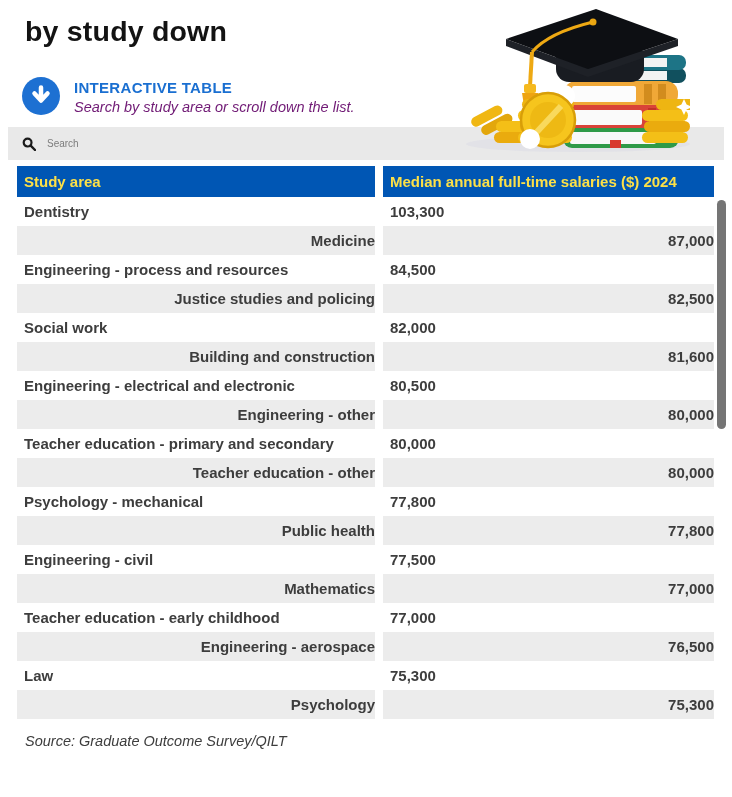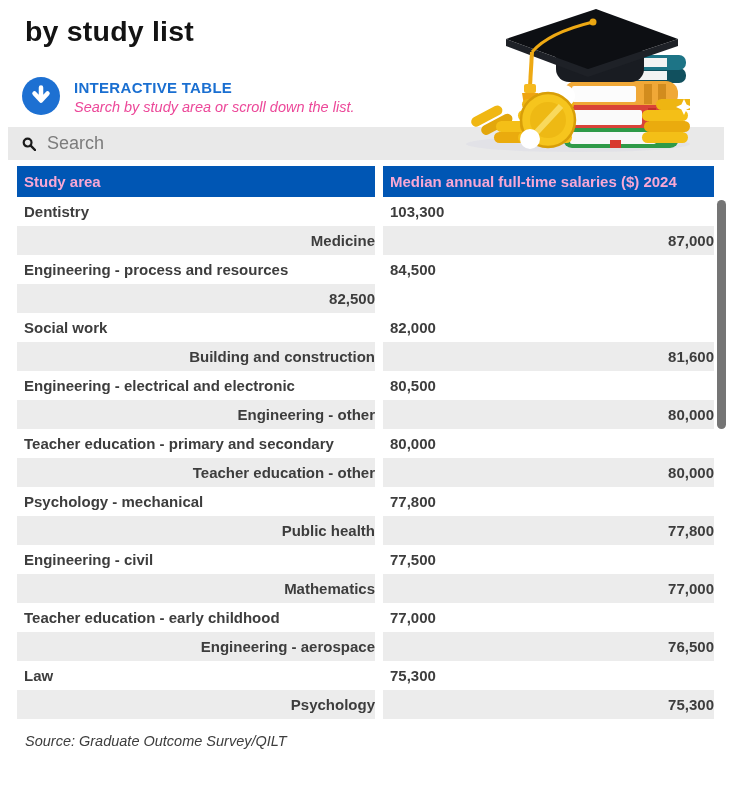--- a/index.html
+++ b/index.html
@@ -16,49 +16,49 @@
 
   .title{margin:0;padding:14px 0 0 25px;font-size:28.5px;line-height:34px;font-weight:700;
          color:#131313;letter-spacing:.2px;}
 
   .illustration{position:absolute;top:2px;right:42px;width:230px;height:152px;}
 
   .kicker{display:flex;align-items:center;margin:29px 0 0 22px;}
   .kicker-icon{width:38px;height:38px;flex:0 0 38px;}
   .kicker-text{margin-left:14px;padding-top:2px;}
   .kicker-label{font-size:15px;font-weight:700;color:var(--accent-blue);letter-spacing:.3px;}
-  .kicker-sub{font-size:14.5px;font-style:italic;color:#ec4899;margin-top:3px;}
+  .kicker-sub{font-size:14.5px;font-style:italic;color:#701a75;margin-top:3px;}
 
   .searchbar{margin:12px 0 0 8px;width:716px;height:33px;background:var(--search-bg);
              display:flex;align-items:center;padding-left:14px;}
   .search-glyph{display:flex;align-items:center;}
-  .searchbar input{border:none;background:transparent;outline:none;font-size:18px;color:#333;
+  .searchbar input{border:none;background:transparent;outline:none;font-size:10px;color:#333;
                    margin-left:9px;width:620px;font-family:inherit;}
   .searchbar input::placeholder{color:#7c7c7c;opacity:1;}
 
   .table{margin:6px 0 0 17px;width:697px;}
   .thead,.trow{display:grid;grid-template-columns:358px 1fr;column-gap:8px;}
-  .th{background:var(--header-blue);color:#f9a8d4;font-weight:700;font-size:15px;height:31px;
+  .th{background:var(--header-blue);color:#fde047;font-weight:700;font-size:15px;height:31px;
       line-height:31px;padding-left:7px;white-space:nowrap;overflow:hidden;}
   .cell{height:29px;line-height:29px;font-size:15px;color:var(--text-dark);padding-left:7px;
         background:#fff;white-space:nowrap;overflow:hidden;font-weight:bold;}
   .trow.alt .cell{background:var(--row-alt);text-align:right;}
 
   .scroll-thumb{position:absolute;left:717px;top:200px;width:9px;height:229px;border-radius:5px;
                 background:var(--scrollbar);}
 
   .source{margin:14px 0 0 25px;font-size:14.5px;font-style:italic;color:#3d3d3d;}
 </style>
 </head>
 <body>
 
 <div class="page">
 
   <h1 class="title">
-    <span style="display:block">by study list</span>
+    <span style="display:block">by study down</span>
   </h1>
 
   <div class="illustration">
     <svg width="230" height="152" viewBox="0 0 230 152">
       <ellipse cx="118" cy="142" rx="112" ry="8" fill="#e2e2e7"></ellipse>
       <g>
         <rect x="142" y="66" width="84" height="15" rx="7" fill="#11505e"></rect>
         <rect x="147" y="69" width="60" height="9" fill="#f3f3f3"></rect>
         <rect x="148" y="53" width="78" height="15" rx="7" fill="#1d7486"></rect>
         <rect x="153" y="56" width="54" height="9" fill="#f3f3f3"></rect>
@@ -144,20 +144,21 @@
         </div>
         <div class="trow alt">
           <div class="cell">Medicine</div>
           <div class="cell">87,000</div>
         </div>
         <div class="trow">
           <div class="cell">Engineering - process and resources</div>
           <div class="cell">84,500</div>
         </div>
         <div class="trow alt">
+          <div class="cell">Justice studies and policing</div>
           <div class="cell">82,500</div>
         </div>
         <div class="trow">
           <div class="cell">Social work</div>
           <div class="cell">82,000</div>
         </div>
         <div class="trow alt">
           <div class="cell">Building and construction</div>
           <div class="cell">81,600</div>
         </div>

